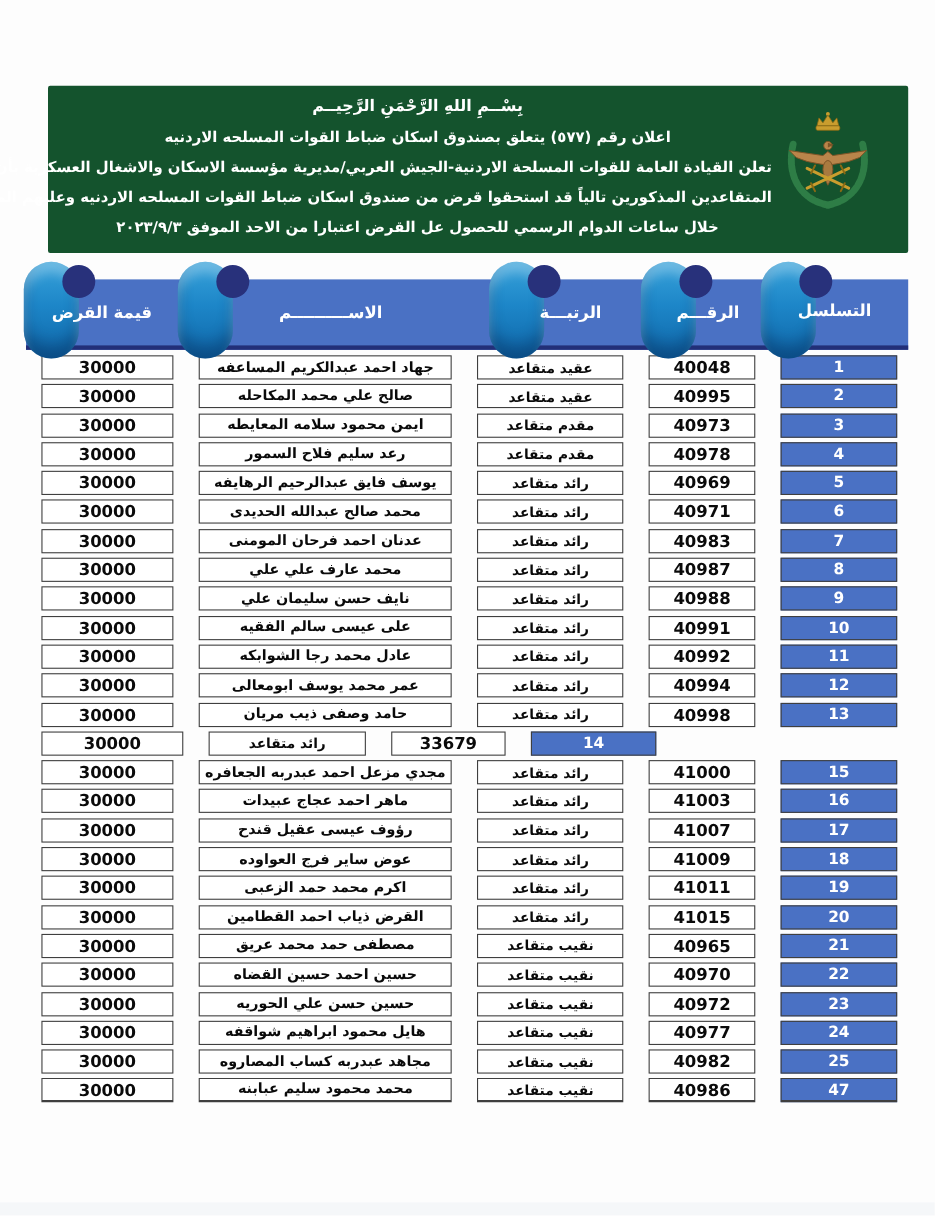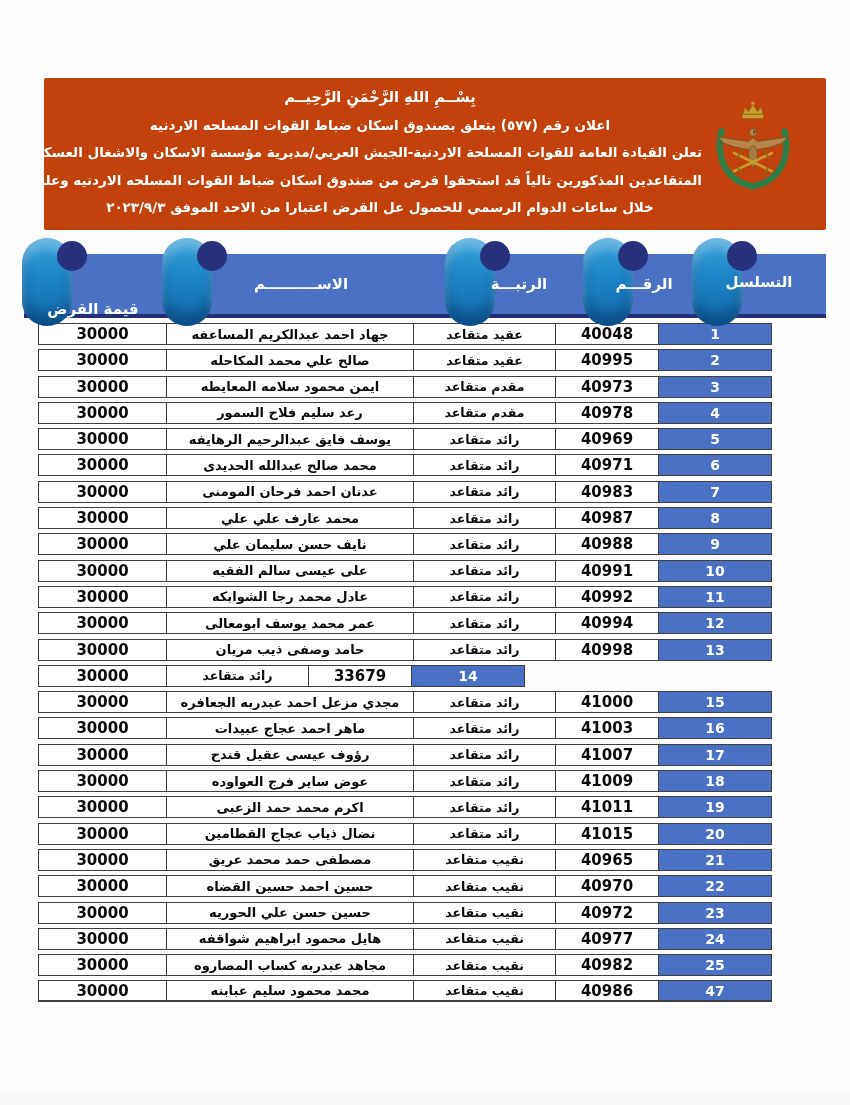--- a/index.html
+++ b/index.html
@@ -5,21 +5,21 @@
   html,body{margin:0;padding:0;}
   body{
     width:850px;height:1105px;position:relative;overflow:hidden;
     background:#fdfdfd;
     font-family:"DejaVu Sans", sans-serif;
     direction:rtl;
   }
   
   .banner{
     position:absolute;left:44px;top:78px;width:782px;height:152px;
-    background:#c2410c;border-radius:2px;
+    background:#14532d;border-radius:2px;
   }
   .banner-text{
     position:absolute;top:6px;left:14px;right:124px;
     text-align:center;color:#ffffff;font-weight:bold;
   }
   .banner-line{display:block;white-space:nowrap;font-size:13.5px;line-height:27.5px;}
   .banner-line.bismillah{font-size:14.5px;}
   .emblem{position:absolute;top:22px;right:28px;width:90px;height:90px;}
   
   .header-bar{
@@ -46,21 +46,21 @@
     content:"";position:absolute;top:3px;right:-15px;width:30px;height:30px;
     border-radius:50%;background:#28317b;z-index:-1;
   }
   .pill-1{left:22px;}  .pill-2{left:162px;} .pill-3{left:445px;}
   .pill-4{left:583px;} .pill-5{left:692px;}
   
   .table-body{
     position:absolute;left:38px;top:323px;width:778px;
     display:flex;flex-direction:column;gap:4.3px;direction:ltr;
   }
-  .row{display:flex;direction:ltr;height:22px;}
+  .row{display:flex;direction:ltr;height:22px;gap:24px;}
   .cell{
     box-sizing:border-box;height:22px;background:#ffffff;
     border:1px solid #3f3f3f;border-top-width:1.5px;border-bottom-width:1.5px;
     margin-left:-1px;
     display:flex;align-items:center;justify-content:center;
     font-weight:bold;color:#0a0a0a;
   }
   .row .cell:first-child{margin-left:0;}
   .cell.value {width:129px;font-size:15px;}
   .cell.name  {width:248px;font-size:13px;}
@@ -97,21 +97,21 @@
     <ellipse cx="50" cy="60" rx="5" ry="9" fill="#a97a3f" stroke="#7c5426" stroke-width="1"></ellipse>
     <path d="M46 68 L50 76 L54 68 Z" fill="#a97a3f" stroke="#7c5426" stroke-width="0.8"></path>
 
     <path d="M29 79 L71 59" stroke="#c99d2e" stroke-width="3" stroke-linecap="round"></path>
     <path d="M29 59 L71 79" stroke="#c99d2e" stroke-width="3" stroke-linecap="round"></path>
     <path d="M33 74 L37 82 M63 82 L67 74 M33 64 L37 56 M63 56 L67 64" stroke="#8a6a14" stroke-width="2" stroke-linecap="round"></path>
   </svg>
 </div>
 
 <div class="header-bar"></div>
-<span class="col-label lbl-value" style="position:absolute;top:284px;margin-top:25px;">قيمة القرض</span>
+<span class="col-label lbl-value" style="position:absolute;top:284px;">قيمة القرض</span>
 <span class="col-label lbl-name" style="position:absolute;top:284px;">الاســــــــــم</span>
 <span class="col-label lbl-rank" style="position:absolute;top:284px;">الرتبـــة</span>
 <span class="col-label lbl-number" style="position:absolute;top:284px;">الرقـــم</span>
 <span class="col-label lbl-serial" style="position:absolute;top:282px;">التسلسل</span>
 
 <div class="pill pill-1"></div>
 <div class="pill pill-2"></div>
 <div class="pill pill-3"></div>
 <div class="pill pill-4"></div>
 <div class="pill pill-5"></div>
@@ -244,21 +244,21 @@
     </div>
     <div class="row">
       <div class="cell value">30000</div>
       <div class="cell name">اكرم محمد حمد الزعبى</div>
       <div class="cell rank">رائد متقاعد</div>
       <div class="cell number">41011</div>
       <div class="cell serial">19</div>
     </div>
     <div class="row">
       <div class="cell value">30000</div>
-      <div class="cell name">نضال ذياب عجاج القطامين</div>
+      <div class="cell name">القرض ذياب احمد القطامين</div>
       <div class="cell rank">رائد متقاعد</div>
       <div class="cell number">41015</div>
       <div class="cell serial">20</div>
     </div>
     <div class="row">
       <div class="cell value">30000</div>
       <div class="cell name">مصطفى حمد محمد عريق</div>
       <div class="cell rank">نقيب متقاعد</div>
       <div class="cell number">40965</div>
       <div class="cell serial">21</div>

